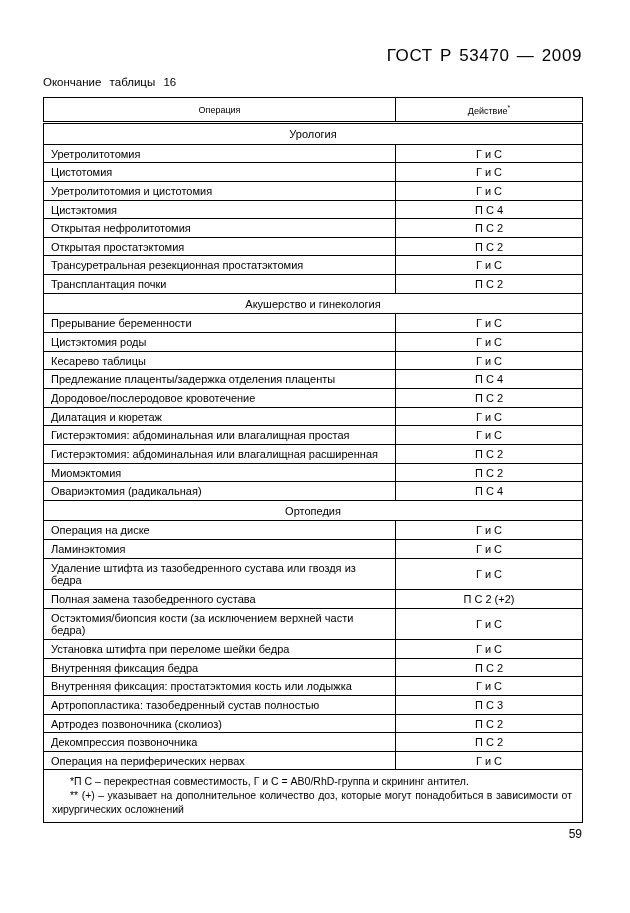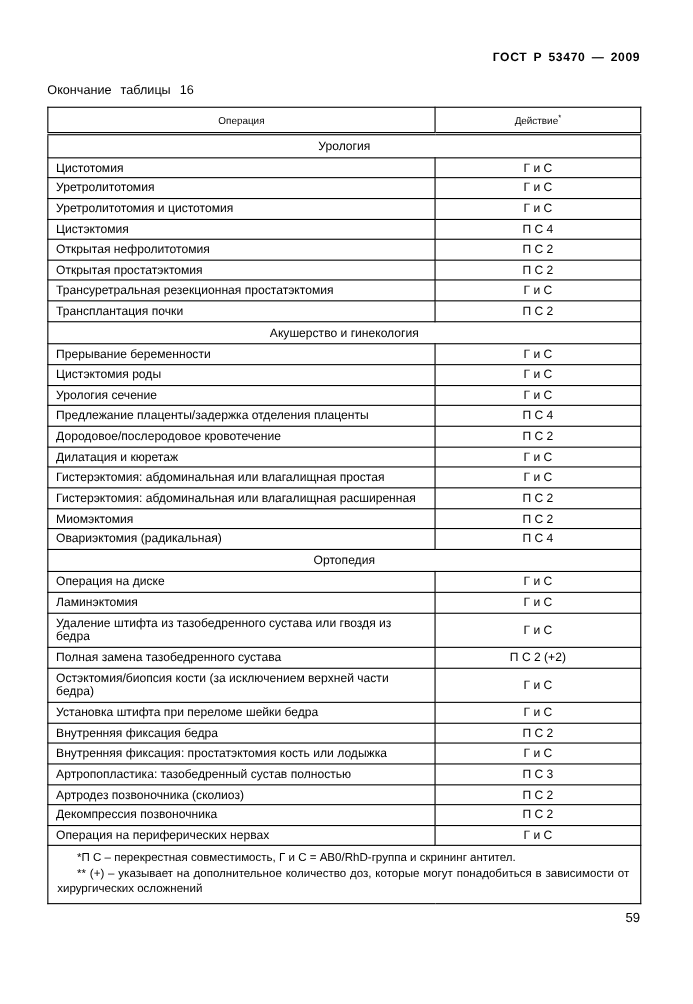--- a/index.html
+++ b/index.html
@@ -14,22 +14,22 @@
     color: #000;
     position: relative;
     overflow: hidden;
   }
   .doc-number {
     position: absolute;
     top: 46px;
     left: 43px;
     right: 48px;
     text-align: right;
-    font-weight: bold;
-    font-size: 11px;
+    font-weight: normal;
+    font-size: 17px;
     letter-spacing: 0.6px;
     word-spacing: 2px;
   }
   .table-caption {
     position: absolute;
     top: 76px;
     left: 43px;
     font-size: 11.5px;
     word-spacing: 5px;
   }
@@ -110,25 +110,25 @@
       <tr>
         <th>Операция</th>
         <th><span>Действие</span><sup>*</sup></th>
       </tr>
     </thead>
     <tbody id="table-body">
         <tr class="section-row">
           <td colspan="2">Урология</td>
         </tr>
         <tr>
+          <td class="op-cell">Уретролитотомия</td>
+          <td class="action-cell">Г и С</td>
+        </tr>
+        <tr>
           <td class="op-cell">Цистотомия</td>
-          <td class="action-cell">Г и С</td>
-        </tr>
-        <tr>
-          <td class="op-cell">Уретролитотомия</td>
           <td class="action-cell">Г и С</td>
         </tr>
         <tr>
           <td class="op-cell">Уретролитотомия и цистотомия</td>
           <td class="action-cell">Г и С</td>
         </tr>
         <tr>
           <td class="op-cell">Цистэктомия</td>
           <td class="action-cell">П С 4</td>
         </tr>
@@ -153,21 +153,21 @@
         </tr>
         <tr>
           <td class="op-cell">Прерывание беременности</td>
           <td class="action-cell">Г и С</td>
         </tr>
         <tr>
           <td class="op-cell">Цистэктомия роды</td>
           <td class="action-cell">Г и С</td>
         </tr>
         <tr>
-          <td class="op-cell">Урология сечение</td>
+          <td class="op-cell">Кесарево таблицы</td>
           <td class="action-cell">Г и С</td>
         </tr>
         <tr>
           <td class="op-cell">Предлежание плаценты/задержка отделения плаценты</td>
           <td class="action-cell">П С 4</td>
         </tr>
         <tr>
           <td class="op-cell">Дородовое/послеродовое кровотечение</td>
           <td class="action-cell">П С 2</td>
         </tr>

